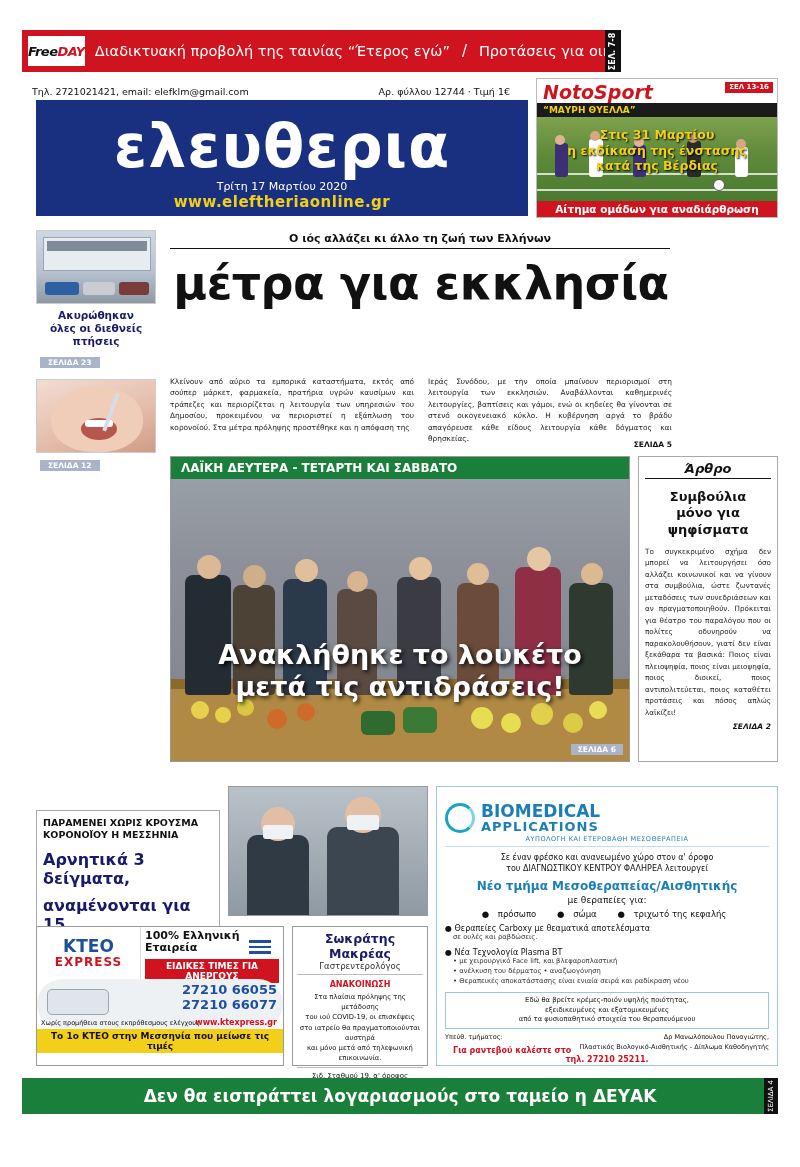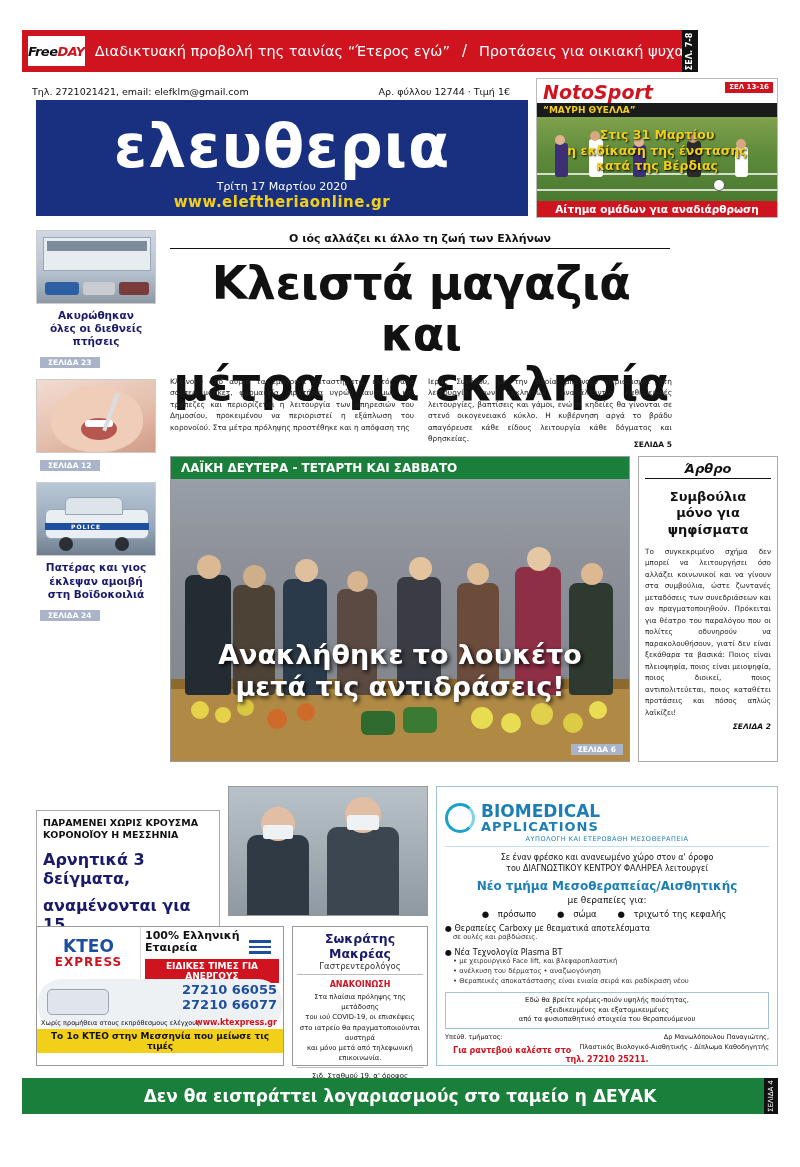--- a/index.html
+++ b/index.html
@@ -8,21 +8,21 @@
     width:800px; height:1167px;
     background:#ffffff;
     font-family:"DejaVu Sans", sans-serif;
     color:#111;
     overflow:hidden;
   }
   .page { position:relative; width:800px; height:1167px; background:#fff; }
 
   
   .topbar {
-    position:absolute; left:22px; top:30px; width:676px; height:42px;
+    position:absolute; left:22px; top:30px; width:599px; height:42px;
     background:#cf1420; display:flex; align-items:center;
   }
   .freeday {
     background:#fff; color:#111; margin-left:6px;
     width:84px; height:30px; display:flex; align-items:center; justify-content:center;
     font-size:13px; font-weight:bold; font-style:italic; letter-spacing:-0.5px;
   }
   .freeday .fd-red { color:#cf1420; }
   .topbar-txt {
     color:#fff; font-size:14.5px; font-weight:normal; flex:1;
@@ -322,21 +322,20 @@
         <div>Στις 31 Μαρτίου</div>
         <div>η εκδίκαση της ένστασης</div>
         <div>κατά της Βέρδιας</div>
       </div>
     </div>
     <div class="noto-bottom">Αίτημα ομάδων για αναδιάρθρωση</div>
   </div>
 
   <div class="kicker">Ο ιός αλλάζει κι άλλο τη ζωή των Ελλήνων</div>
   <div class="headline">
-    <div>Κλειστά μαγαζιά και</div>
     <div>μέτρα για εκκλησία</div>
   </div>
   <div class="lead">
     <div class="col">Κλείνουν από αύριο τα εμπορικά καταστήματα, εκτός από σούπερ μάρκετ, φαρμακεία, πρατήρια υγρών καυσίμων και τράπεζες και περιορίζεται η λειτουργία των υπηρεσιών του Δημοσίου, προκειμένου να περιοριστεί η εξάπλωση του κορονοϊού. Στα μέτρα πρόληψης προστέθηκε και η απόφαση της</div>
     <div class="col">Ιεράς Συνόδου, με την οποία μπαίνουν περιορισμοί στη λειτουργία των εκκλησιών. Αναβάλλονται καθημερινές λειτουργίες, βαπτίσεις και γάμοι, ενώ οι κηδείες θα γίνονται σε στενό οικογενειακό κύκλο. Η κυβέρνηση αργά το βράδυ απαγόρευσε κάθε είδους λειτουργία κάθε δόγματος και θρησκείας.</div>
   </div>
   <div class="lead-ref">ΣΕΛΙΔΑ 5</div>
 
   <div class="side">
 
@@ -357,34 +356,20 @@
     <div class="side-item">
       <div class="side-photo ph-dental">
         <div class="face"></div>
           <div class="mouth"></div>
           <div class="teeth"></div>
           <div class="tool"></div>
       </div>
       <div class="side-tagwrap"><span class="side-tag">ΣΕΛΙΔΑ 12</span></div>
     </div>
 
-    <div class="side-item">
-      <div class="side-photo ph-police">
-        <div class="body"></div>
-          <div class="cab"></div>
-          <div class="stripe"></div>
-        <div class="lbl">POLICE</div>
-        <div class="w" style="left:22px;"></div>
-          <div class="w" style="left:78px;"></div>
-      </div>
-      <div class="side-cap" style="white-space:pre-line">Πατέρας και γιος
-έκλεψαν αμοιβή
-στη Βοϊδοκοιλιά</div>
-      <div class="side-tagwrap"><span class="side-tag">ΣΕΛΙΔΑ 24</span></div>
-    </div>
 
   </div>
 
   <div class="bigphoto">
     <div class="bp-banner">ΛΑΪΚΗ ΔΕΥΤΕΡΑ - ΤΕΤΑΡΤΗ ΚΑΙ ΣΑΒΒΑΤΟ</div>
 
     <div class="bp-stall" style="left:0;top:228px;width:460px;height:78px;background:#b08a44;"></div>
     <div class="bp-stall" style="left:0;top:222px;width:460px;height:10px;background:#8c6a2e;"></div>
     <div class="bp-fruit" style="left:20px;top:244px;width:18px;height:18px;background:#e5d24a;"></div>
     <div class="bp-fruit" style="left:44px;top:250px;width:16px;height:16px;background:#e5d24a;"></div>

